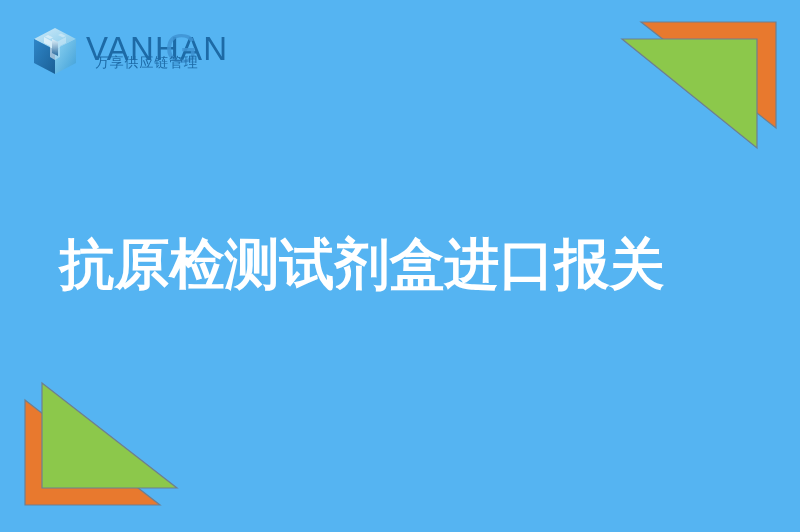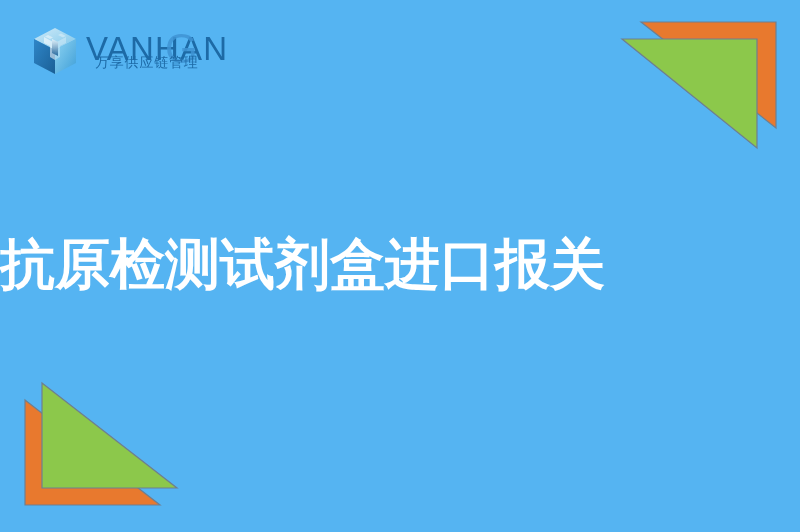--- a/index.html
+++ b/index.html
@@ -93,28 +93,29 @@
     white-space: nowrap;
     font-family: "DejaVu Sans", "Liberation Sans", sans-serif;
   }
 
   
   .headline {
     position: absolute;
     left: 0;
     top: 232px;
     width: 708px;
-    text-align: left;
+    text-align: center;
     color: #ffffff;
     font-size: 55px;
     line-height: 64px;
     font-weight: bold;
     letter-spacing: 0px;
     white-space: nowrap;
     font-family: "DejaVu Sans", "Liberation Sans", sans-serif;
+    padding-left: 8px;
   }
 </style>
 </head>
 <body>
 
 <div class="banner">
 
   <div class="deco-layer">
     <svg viewBox="0 0 800 532" xmlns="http://www.w3.org/2000/svg">
 

